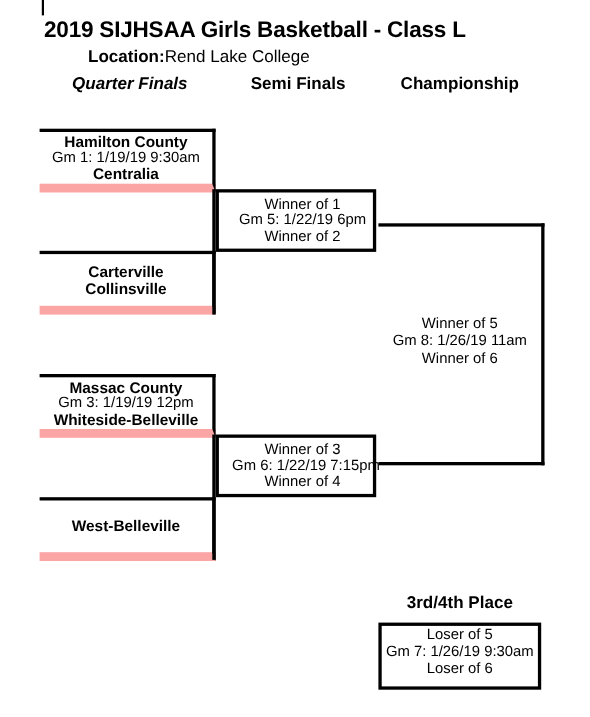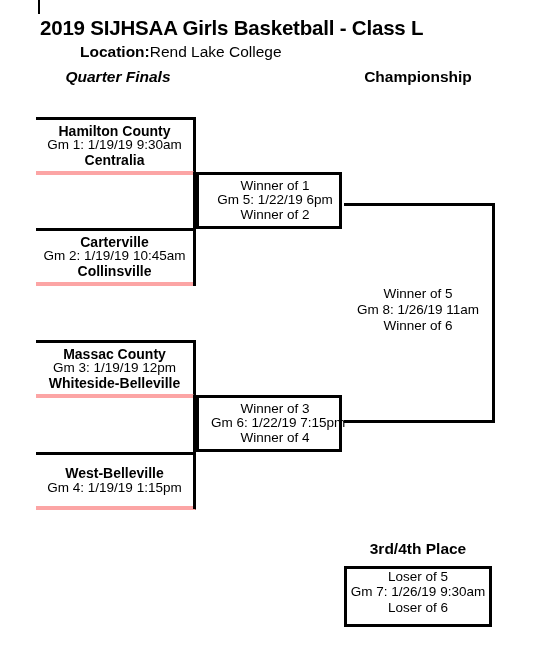--- a/index.html
+++ b/index.html
@@ -74,21 +74,21 @@
   }
 
   
   .qf-slot {
     position: absolute;
     left: 36px;
     width: 160px;
     height: 58px;
     box-sizing: border-box;
     border-top: 3px solid #000;
-    border-bottom: 4px solid #fca5a5;
+    border-bottom: 8px solid #fca5a5;
     border-right: 3px solid #000;
     text-align: center;
     display: flex;
     flex-direction: column;
     justify-content: center;
     line-height: 1.06;
   }
   .qf-slot .team {
     font-size: 14px;
     font-weight: bold;
@@ -172,43 +172,42 @@
 
   <div class="tick-mark"></div>
 
   <div class="tourney-title">2019 SIJHSAA Girls Basketball - Class L</div>
 
   <div class="location-line">
     <span class="loc-label">Location:</span><span>Rend Lake College</span>
   </div>
 
   <div class="round-label" id="round-label-0">Quarter Finals</div>
+  <div class="round-label" id="round-label-1">Semi Finals</div>
   <div class="round-label" id="round-label-2">Championship</div>
 
   <div class="qf-slot" style="top:117px;">
     <div class="team">Hamilton County</div>
     <div class="meta">Gm 1: 1/19/19 9:30am</div>
     <div class="team">Centralia</div>
   </div>
 
   <div class="qf-slot" style="top:228px;">
     <div class="team">Carterville</div>
-    <div class="meta">Gm 2: 1/19/19 10:45am</div>
     <div class="team">Collinsville</div>
   </div>
 
   <div class="qf-slot" style="top:340px;">
     <div class="team">Massac County</div>
     <div class="meta">Gm 3: 1/19/19 12pm</div>
     <div class="team">Whiteside-Belleville</div>
   </div>
 
   <div class="qf-slot" style="top:452px;">
     <div class="team">West-Belleville</div>
-    <div class="meta">Gm 4: 1/19/19 1:15pm</div>
   </div>
 
   <div class="vline" style="left:193px; top:172px; height:114px;"></div>
 
   <div class="vline" style="left:193px; top:395px; height:114px;"></div>
 
   <div class="sf-box" style="top:172px;">
     <div class="line">Winner of 1</div>
     <div class="line">Gm 5: 1/22/19 6pm</div>
     <div class="line">Winner of 2</div>

